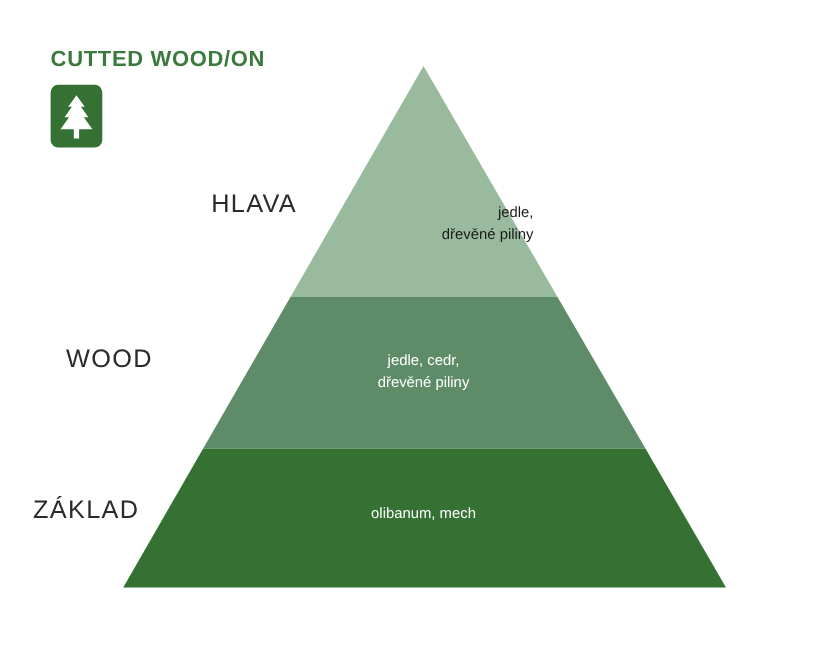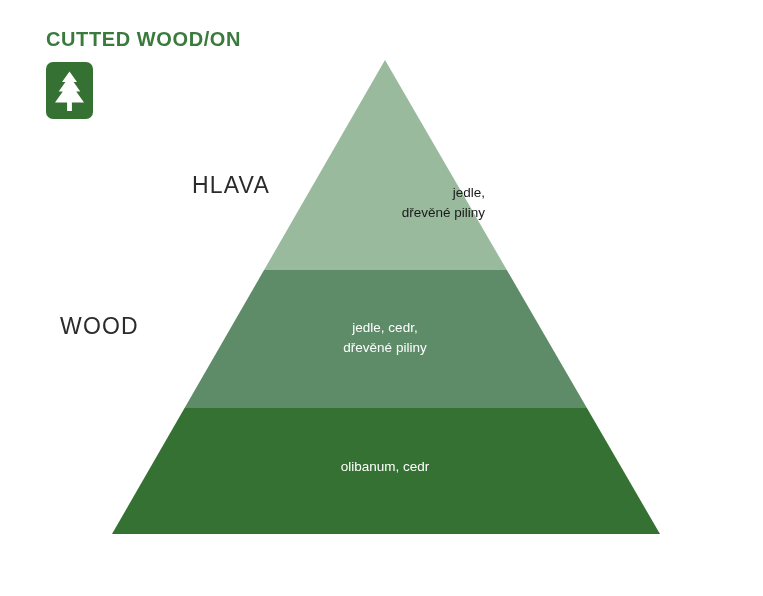--- a/index.html
+++ b/index.html
@@ -18,21 +18,21 @@
     position: relative;
     width: 763px;
     height: 596px;
     background: #ffffff;
   }
 
   
   .brand {
     position: absolute;
     left: 46px;
-    top: 28px;
+    top: 43px;
     width: 300px;
   }
   .brand-title {
     font-size: 20px;
     font-weight: bold;
     letter-spacing: 0.6px;
     color: #3a7a3d;
     line-height: 1.1;
     white-space: nowrap;
   }
@@ -127,20 +127,21 @@
                    L13.1 32.6 L1.0 32.6
                    L8.8 21.6 L4.7 21.6
                    L11.4 12.0 L8.0 12.0 Z"></path>
         </svg>
       </span>
     </div>
   </div>
 
   <div class="side-label head">HLAVA</div>
   <div class="side-label heart">WOOD</div>
+  <div class="side-label base">ZÁKLAD</div>
 
   <div class="note head" style="color: rgb(26, 26, 26); text-align: right;">jedle,
 dřevěné piliny</div>
   <div class="note heart" style="color: rgb(255, 255, 255);">jedle, cedr,
 dřevěné piliny</div>
-  <div class="note base" style="color: rgb(255, 255, 255);">olibanum, cedr</div>
+  <div class="note base" style="color: rgb(255, 255, 255);">olibanum, mech</div>
 
 </div>
 
 </body></html>

